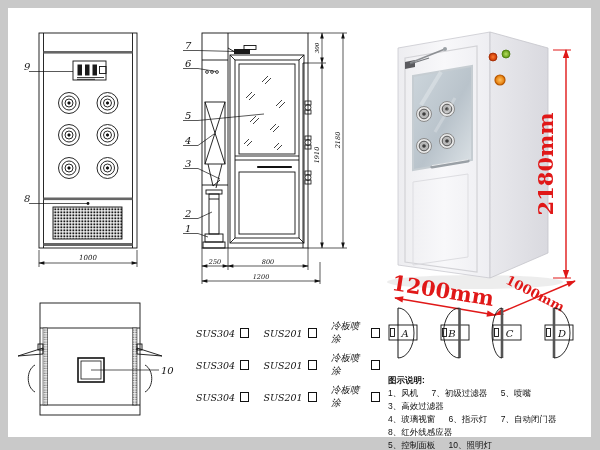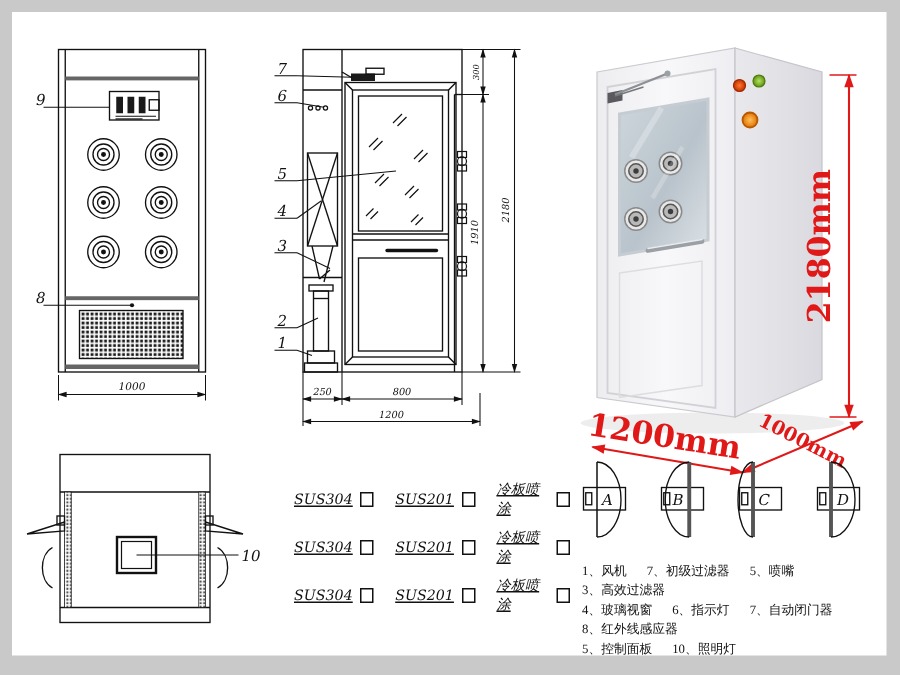--- a/index.html
+++ b/index.html
@@ -7,28 +7,28 @@
         font-family:"Liberation Sans",sans-serif;}
   .canvas{position:absolute;left:8px;top:8px;right:9px;bottom:13px;background:#ffffff;}
   svg{position:absolute;overflow:visible;}
   svg text{font-family:"DejaVu Serif",serif;}
   .dimtxt{font-style:italic;fill:#111;}
   .callout{font-style:italic;font-size:10px;fill:#111;}
   .redtxt{font-weight:bold;fill:#e01818;font-family:"DejaVu Serif",serif;}
   
   .materials{position:absolute;left:196px;top:316px;width:184px;color:#111;}
   .mat-heading{font-size:8px;font-weight:bold;margin:3px 0 2px 0;letter-spacing:.5px;}
-  .mat-opts{display:flex;align-items:center;margin:4px 0 6px 0;text-decoration:underline;}
+  .mat-opts{display:flex;align-items:center;margin:4px 0 6px 0;}
   .mat-label{font-family:"DejaVu Serif",serif;font-style:italic;font-size:9.5px;}
   .chk{width:8px;height:8px;border:1.2px solid #111;margin:0 14px 0 5px;background:#fff;}
   .chk:last-child{margin-right:0;}
   
   .legend{position:absolute;left:388px;top:374px;width:202px;color:#111;font-size:8.5px;line-height:13px;}
   .legend-title{font-weight:bold;}
-  .legend-line span{margin-right:11px;white-space:nowrap;font-family:Liberation Serif, serif;}
+  .legend-line span{margin-right:11px;white-space:nowrap;}
   
   .door-icons{position:absolute;left:388px;top:306px;display:flex;}
   .door-icon{width:30px;height:54px;margin-right:22px;position:relative;}
   .door-icon svg{left:0;top:0;}
 </style>
 </head>
 <body>
 
 <div class="page">
   <div class="canvas"></div>
@@ -416,20 +416,21 @@
           <span class="chk"></span>
         <span class="mat-label">SUS201</span>
           <span class="chk"></span>
         <span class="mat-label">冷板喷涂</span>
           <span class="chk"></span>
       </div>
     </div>
   </div>
 
   <div class="legend">
+    <div class="legend-title">图示说明:</div>
     <div class="legend-line">
       <span>1、风机</span>
       <span>7、初级过滤器</span>
       <span>5、喷嘴</span>
       <span>3、高效过滤器</span>
     </div>
     <div class="legend-line">
       <span>4、玻璃视窗</span>
       <span>6、指示灯</span>
       <span>7、自动闭门器</span>

